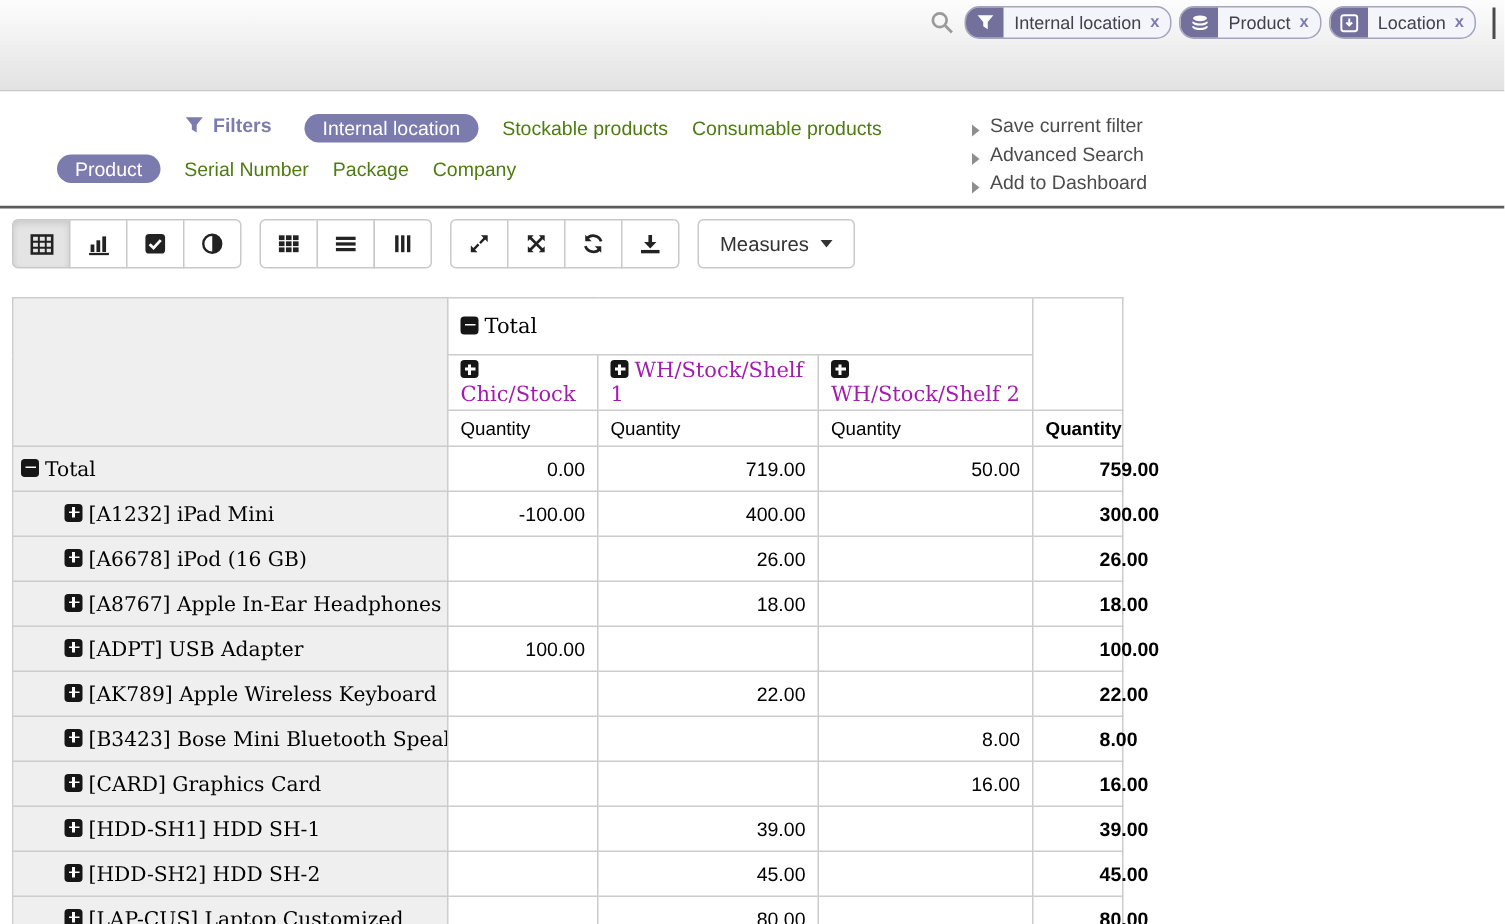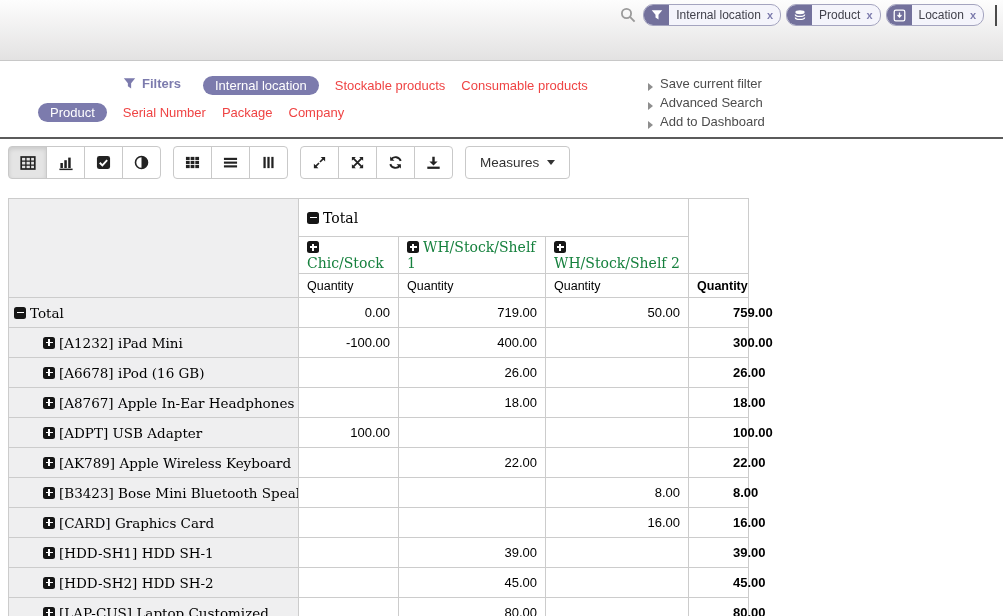--- a/index.html
+++ b/index.html
@@ -26,21 +26,21 @@
   
   .search-panel { position:relative; height:76px; background:#fff; }
   .fp-row { display:flex; align-items:flex-start; height:22px; margin-top:0;margin-left:16px; }
   .fp-row.first { padding-top:15px; height:37px; }
   .fp-row.second { margin-top:5px; }
   .fp-label { width:165px; display:flex; align-items:center; justify-content:flex-end;
     gap:6px; font-size:13px; font-weight:bold; color:#7c7bad; }
   .fp-items { display:flex; align-items:center; margin-left:22px; gap:16px; }
   .pill { background:#7c7bad; color:#fff; font-size:13px; border-radius:11px;
     padding:2px 12px; cursor:pointer; }
-  .fp-option { font-size:13px; color:#ef4444; cursor:pointer; }
+  .fp-option { font-size:13px; color:#4d7c0f; cursor:pointer; }
   .right-links { position:absolute; left:648px; top:11px; }
   .rlink { display:flex; align-items:flex-end; gap:7px; height:19px; cursor:pointer; }
   .tri { width:0; height:0; border-left:5px solid #8e8e8e; border-top:4px solid transparent;
     border-bottom:4px solid transparent; }
   .rlink span.lbl { font-size:13px; color:#4c4c4c; }
 
   .separator { height:0; border-top:2px solid #5b5b5b; }
 
   
   .toolbar { display:flex; align-items:flex-start; padding:7px 0 0 8px; gap:12px; height:49px; }
@@ -61,21 +61,21 @@
 
   
   .table-wrap { margin:10px 0 0 8px; }
   table.pivot { border-collapse:collapse; table-layout:fixed; width:740px; }
   .pivot th, .pivot td { border:1px solid #ccc; padding:0 8px; }
   .pivot th { font-weight:normal; }
   th.corner { background:#efeff0; }
   th.colgroup { text-align:left; background:#fff; height:38px;
     font-family:"DejaVu Serif", serif; font-size:14px; color:#000; }
   th.loc { text-align:left; background:#fff; height:37px;
-    font-family:"DejaVu Serif", serif; font-size:14px; color:#15803d; }
+    font-family:"DejaVu Serif", serif; font-size:14px; color:#a21caf; }
   th.grand-spacer { background:#fff; }
   th.measure { text-align:left; background:#fff; height:24px; font-size:12.5px; color:#000; }
   th.measure.grand { font-weight:bold; }
   td.rowlab { background:#efeff0; font-family:"DejaVu Serif", serif; font-size:13.5px;
     color:#000; height:30px; padding-left:5px; cursor:pointer; white-space:nowrap;
     overflow:hidden; }
   td.rowlab.lvl1 { padding-left:34px; }
   td.num { background:#fff; text-align:right; font-size:13px; color:#000; height:30px;padding-left:44px; }
   td.num.grand { font-weight:bold; }
 

